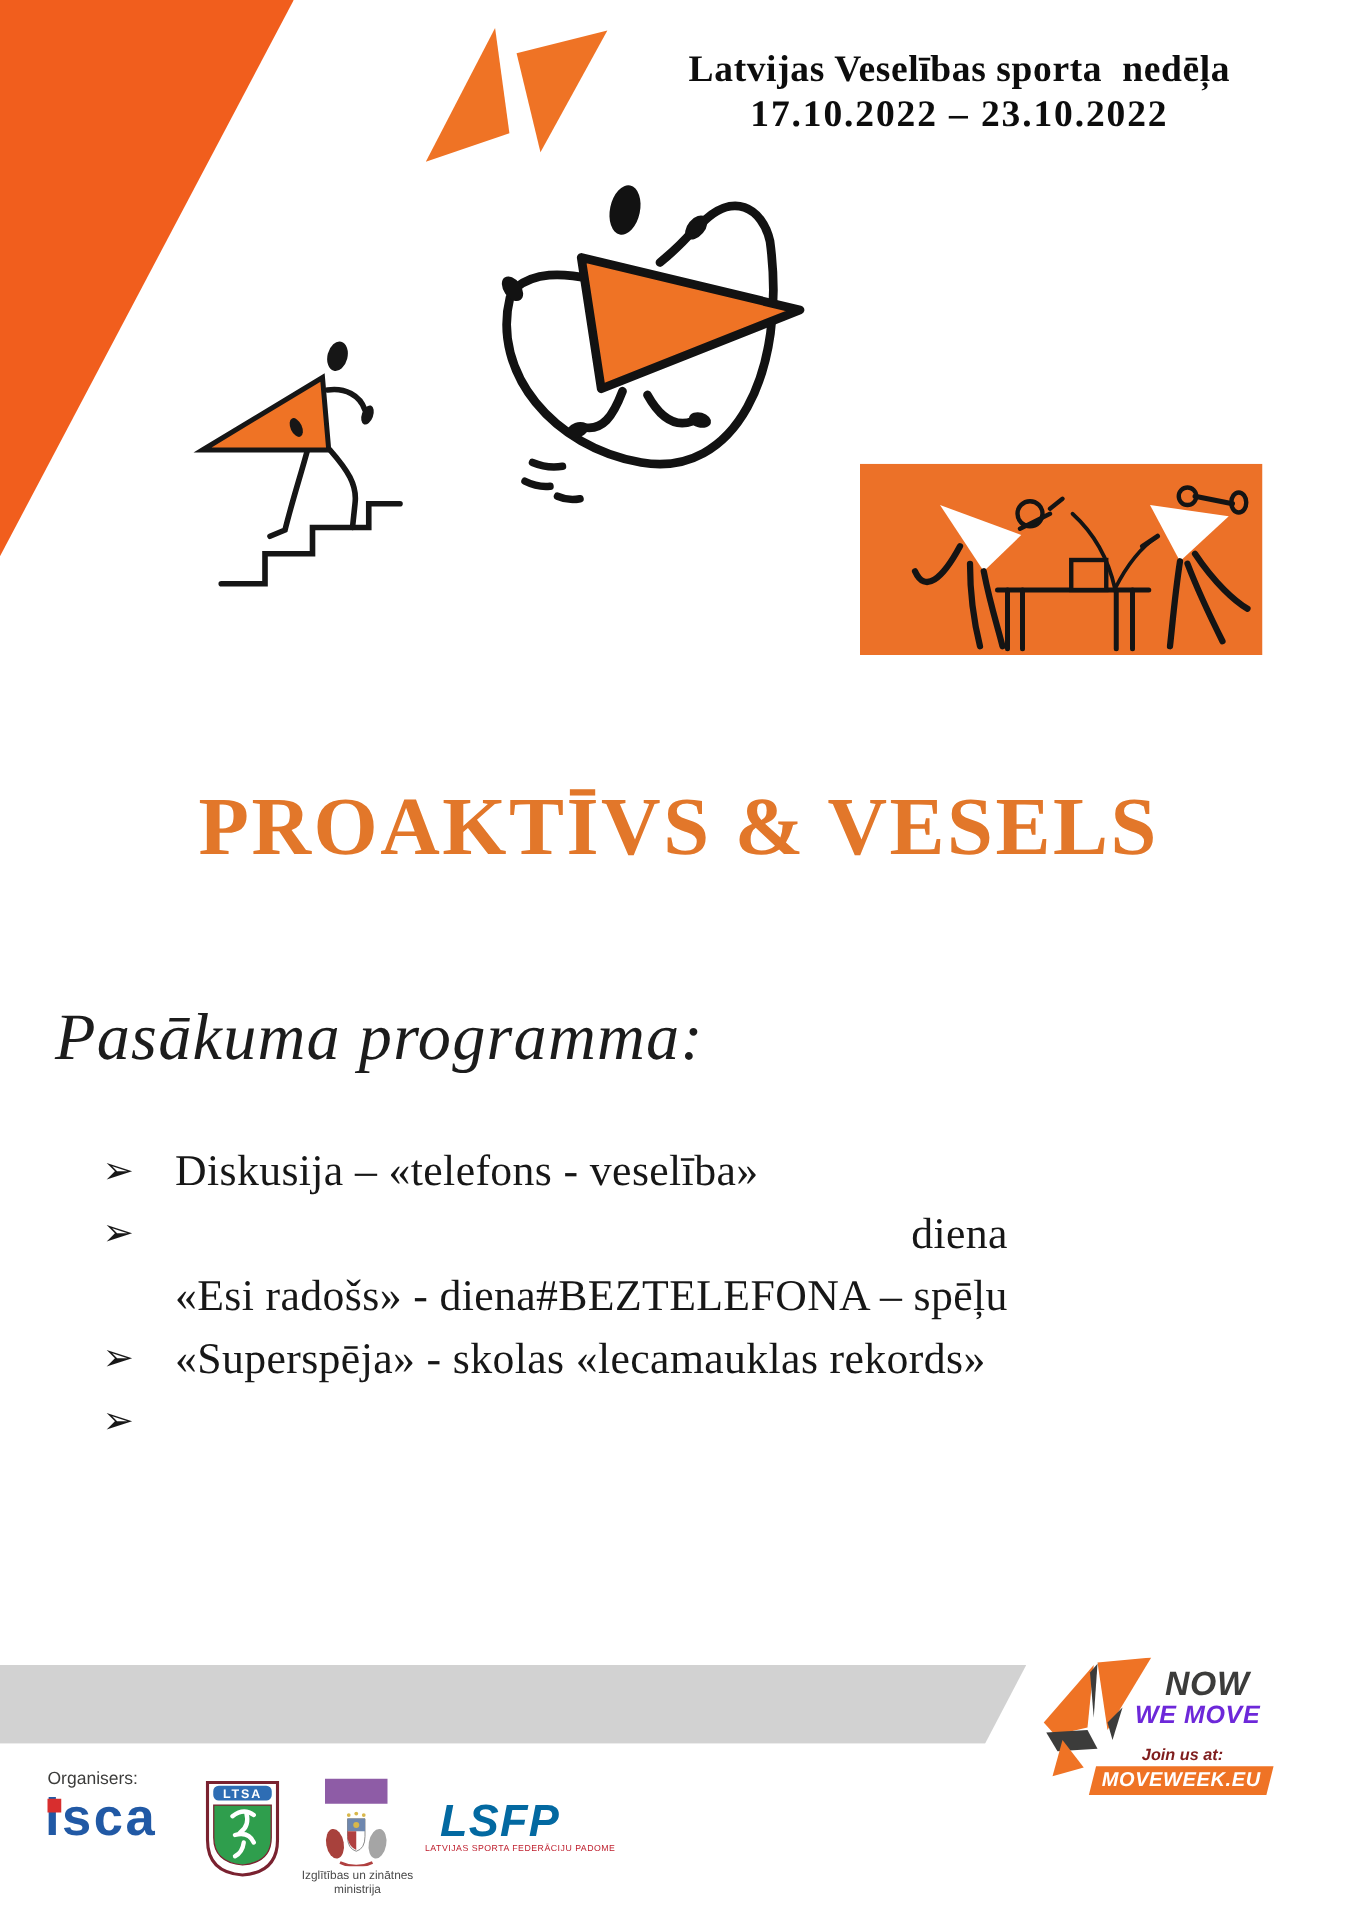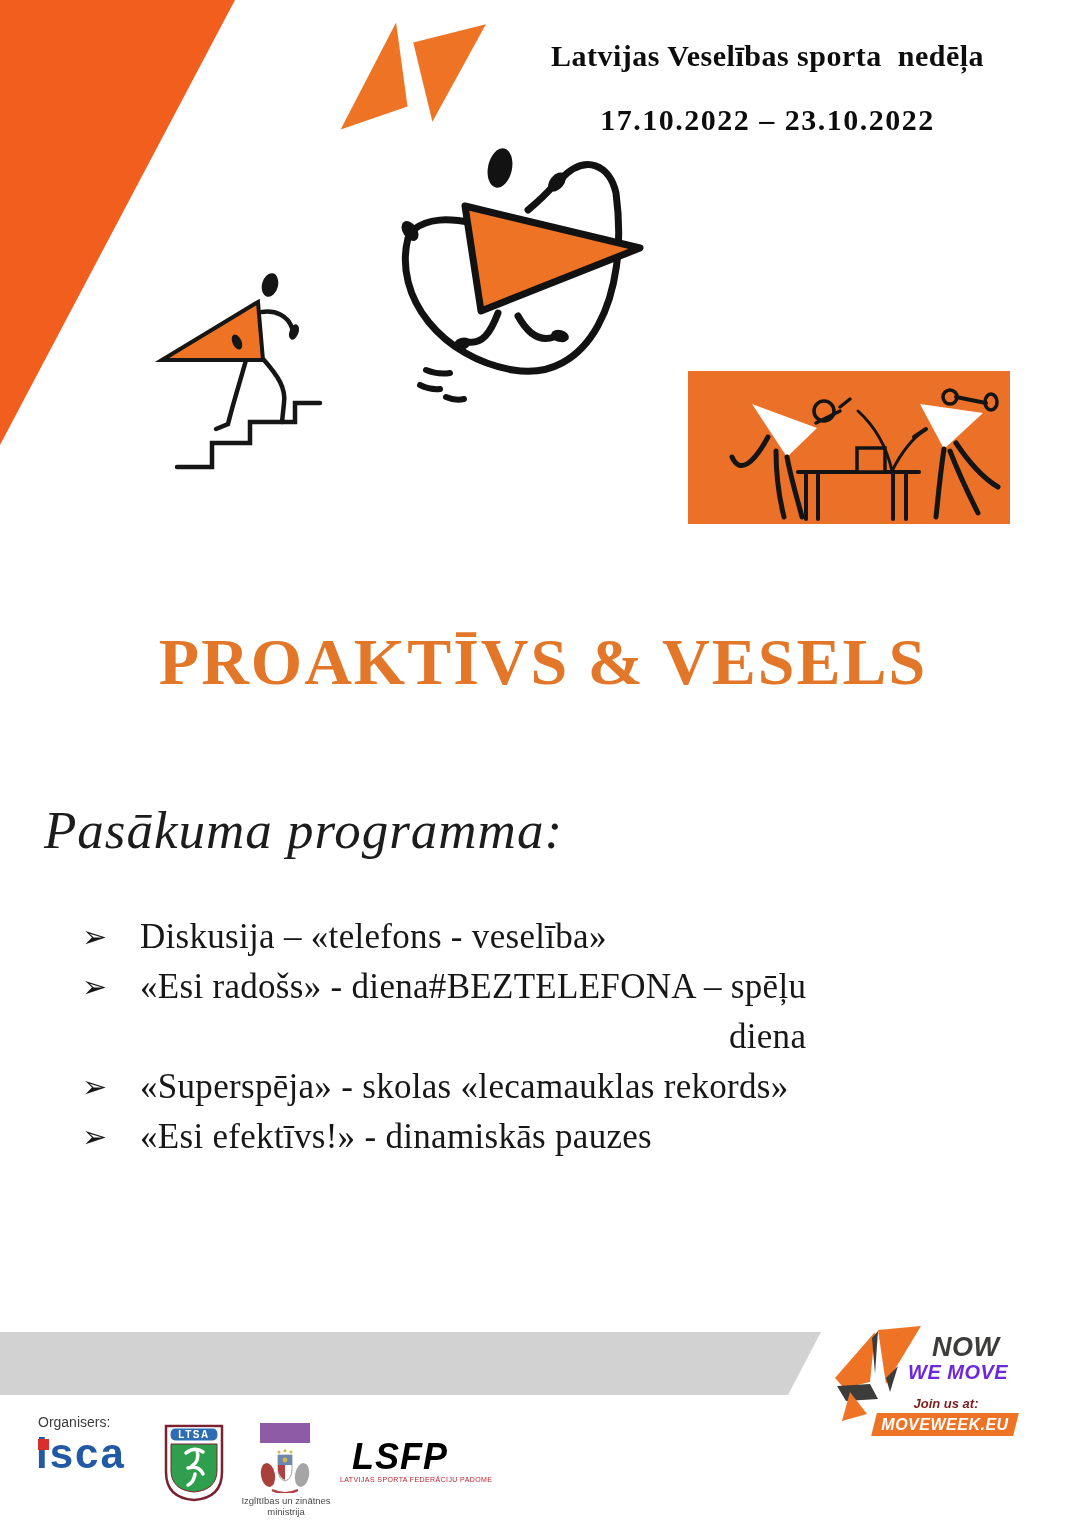--- a/index.html
+++ b/index.html
@@ -16,21 +16,21 @@
     background:#F15E1D;
     clip-path:polygon(0 0,235px 0,0 445px);
   }
   
   .header-logo{position:absolute;left:333px;top:12px;width:172px;height:126px;}
   .header-text{
     position:absolute;left:495px;top:38px;width:545px;
     text-align:center;color:#0d0d0d;font-weight:bold;
   }
   .header-line1{font-size:30px;line-height:36px;white-space:pre-wrap;letter-spacing:.5px;}
-  .header-line2{font-size:30px;line-height:36px;letter-spacing:1.5px;margin-top:28px;}
+  .header-line2{font-size:30px;line-height:36px;letter-spacing:1.5px;}
   
   .fig-stairs{position:absolute;left:150px;top:272px;width:180px;height:205px;}
   .fig-jump{position:absolute;left:388px;top:138px;width:285px;height:265px;}
   .fig-box{position:absolute;left:688px;top:371px;width:322px;height:153px;}
   
   .main-title{
     position:absolute;left:0;top:618px;width:100%;
     text-align:center;
     font-size:66px;line-height:88px;font-weight:bold;
     letter-spacing:2px;color:#E2772A;
@@ -94,21 +94,21 @@
   .ministry-logo{position:absolute;left:254px;top:1421px;width:64px;height:102px;}
   .ministry-flag{position:absolute;left:6px;top:2px;width:50px;height:20px;background:#8E5CA6;}
   .ministry-arms{position:absolute;left:4px;top:28px;width:54px;height:44px;}
   .ministry-name{
     position:absolute;left:-28px;top:74px;width:120px;text-align:center;
     font-family:"Liberation Sans", sans-serif;font-size:9.5px;line-height:11px;color:#4a4a4a;
   }
   .lsfp-logo{position:absolute;left:340px;top:1440px;width:120px;height:50px;text-align:center;}
   .lsfp-text{
     font-family:"Liberation Sans", sans-serif;font-weight:900;font-style:italic;
-    font-size:36px;line-height:34px;color:#000000;letter-spacing:1px;
+    font-size:36px;line-height:34px;color:#0369a1;letter-spacing:1px;
   }
   .lsfp-tagline{
     font-family:"Liberation Sans", sans-serif;font-size:7px;letter-spacing:.4px;
     color:#BE1E2D;margin-top:2px;white-space:nowrap;
   }
 </style>
 </head>
 <body>
 
 <div class="poster">
@@ -202,35 +202,32 @@
   <ul class="program-list">
     <li class="program-item">
       <span class="bullet-glyph">➢</span>
       <span class="item-lines">
           <span class="item-line">Diskusija – «telefons - veselība»</span>
         </span>
     </li>
     <li class="program-item">
       <span class="bullet-glyph">➢</span>
       <span class="item-lines">
+        <span class="item-line">diena</span>
         <span class="item-line">«Esi radošs» - diena#BEZTELEFONA – spēļu</span>
-        <span class="item-line">diena</span>
       </span>
     </li>
     <li class="program-item">
       <span class="bullet-glyph">➢</span>
       <span class="item-lines">
           <span class="item-line">«Superspēja» - skolas «lecamauklas rekords»</span>
         </span>
     </li>
     <li class="program-item">
       <span class="bullet-glyph">➢</span>
-      <span class="item-lines">
-          <span class="item-line">«Esi efektīvs!» - dinamiskās pauzes</span>
-        </span>
     </li>
   </ul>
 
   <div class="gray-bar"></div>
 
   <div class="nwm-logo">
     <svg class="nwm-arrow" viewBox="0 0 107 102">
       <polygon points="15,52 55,6 50,56 24,62" fill="#EF7325"></polygon>
       <polygon points="17,60 50,58 58,73 26,75" fill="#3C3C3B"></polygon>
       <polygon points="58,4 101,0 66,58" fill="#EF7325"></polygon>

